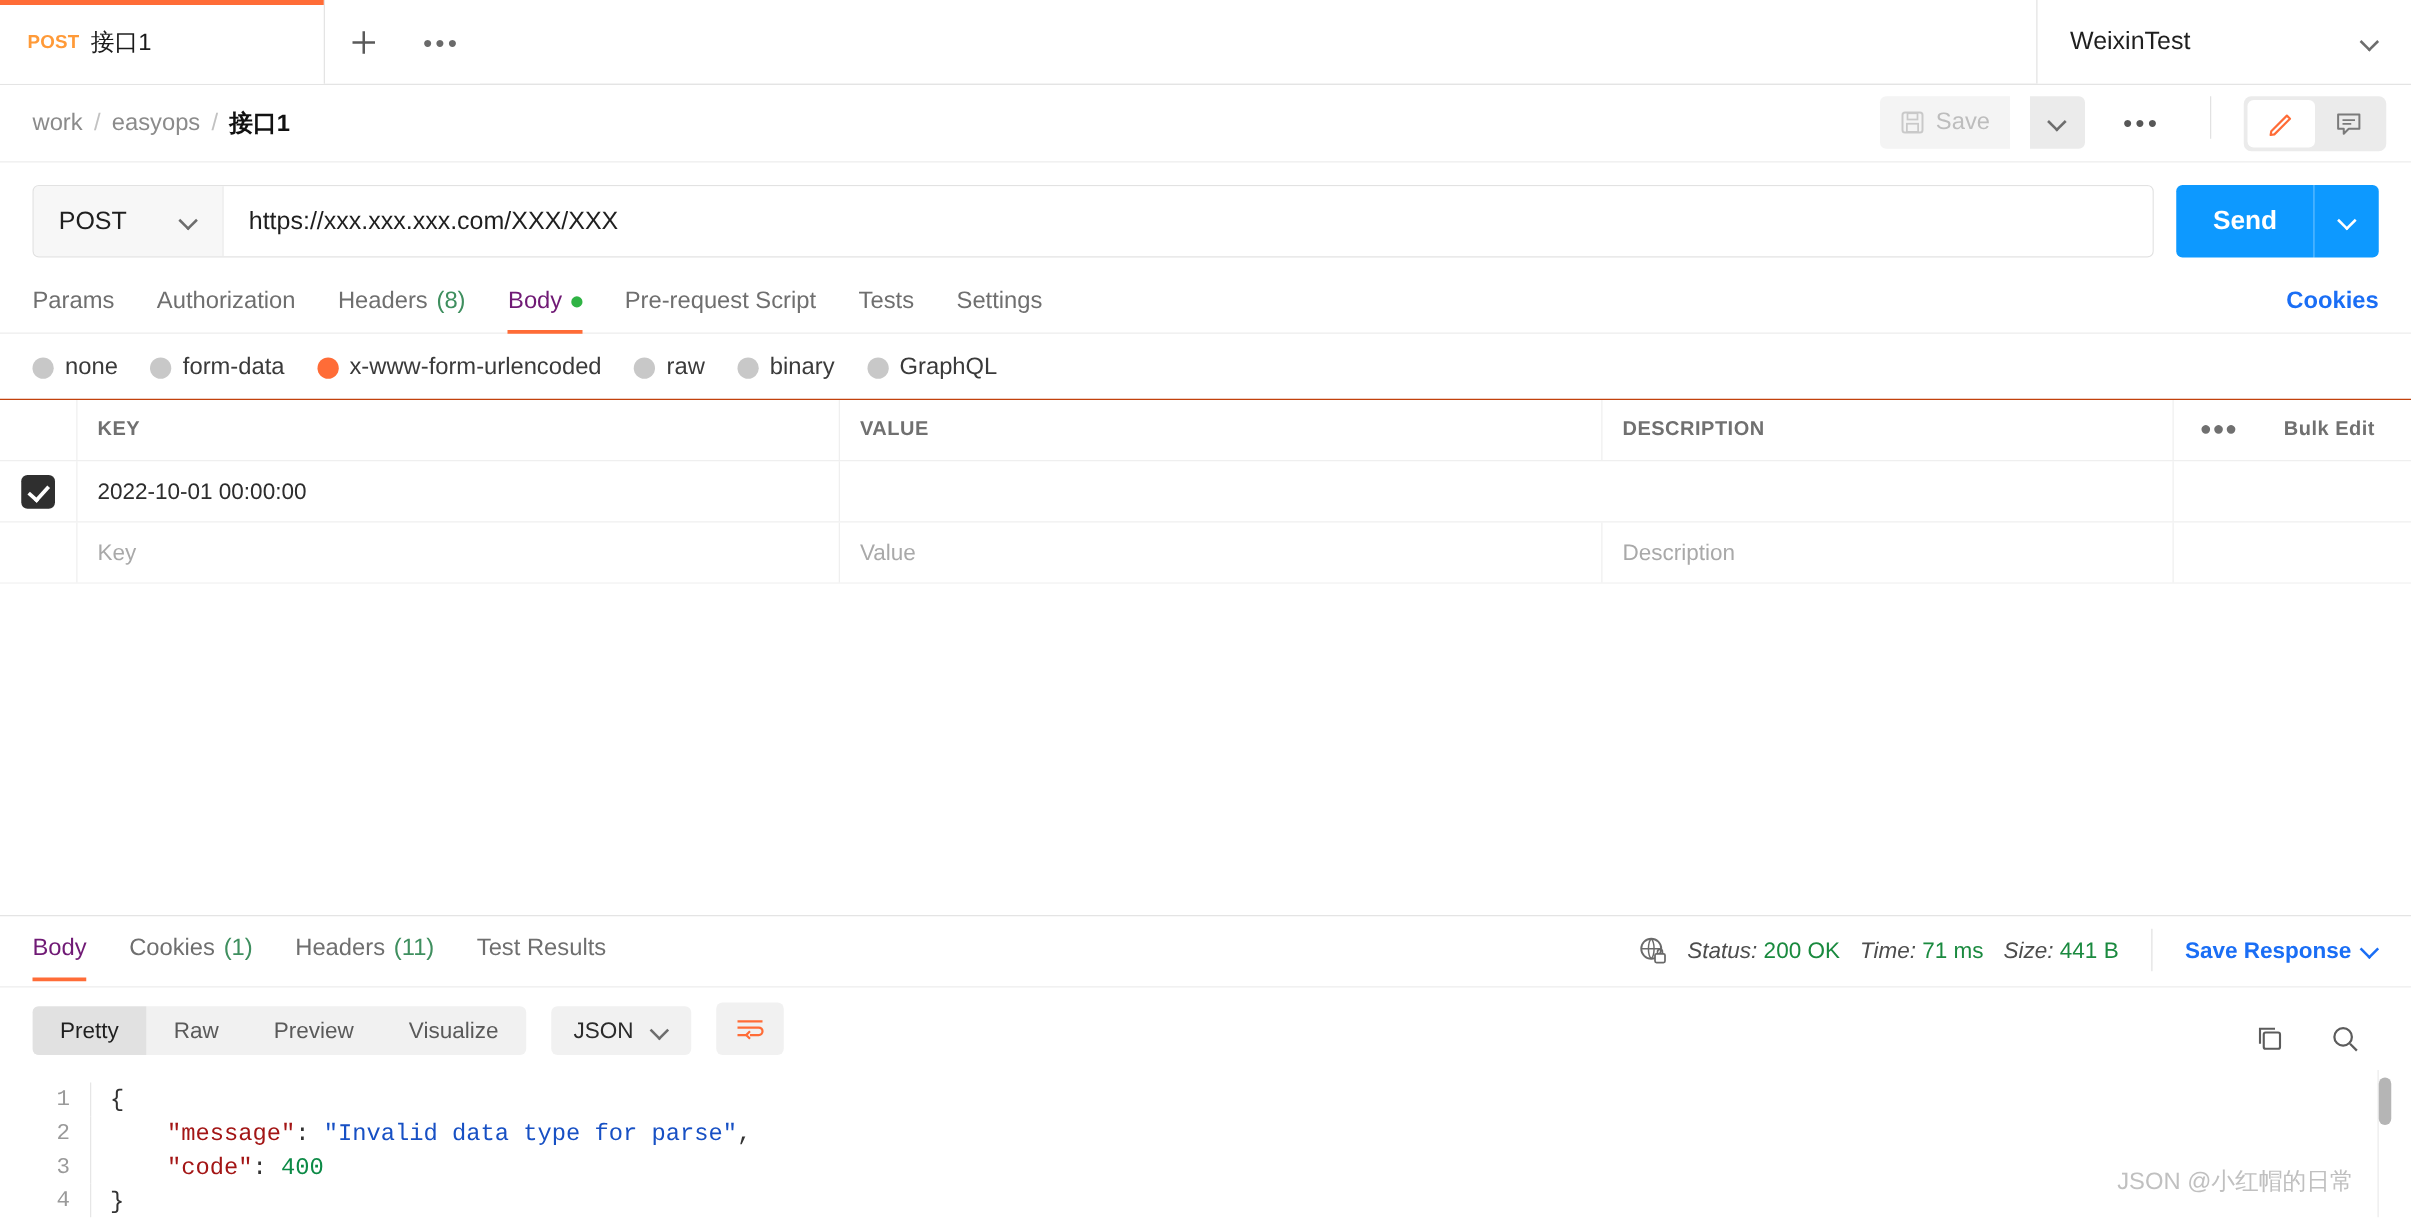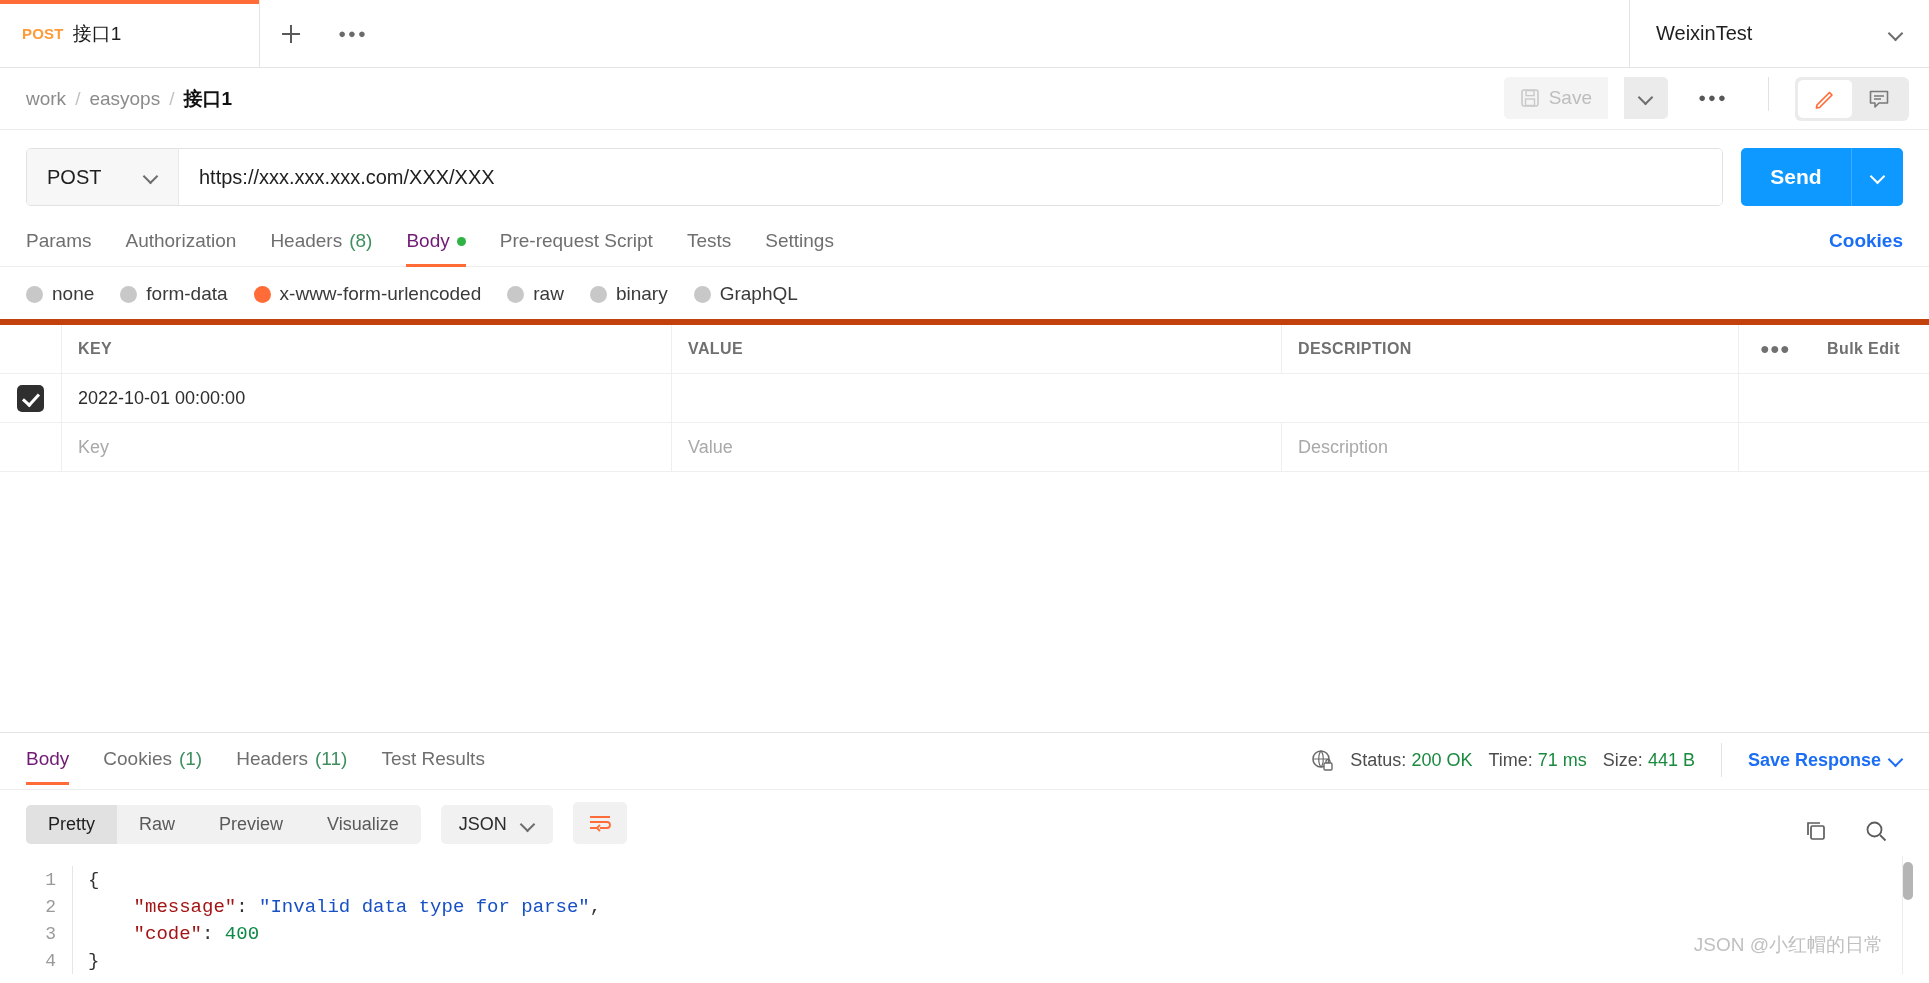--- a/index.html
+++ b/index.html
@@ -112,21 +112,21 @@
   .greendot { width:9px; height:9px; border-radius:50%; background:#2fb344; display:inline-block; }
   .cookies-link { margin-left:auto; color:#1a6ef5; font-size:19px; font-weight:700; cursor:pointer; padding-bottom:14px; padding-top:10px;}
 
   
   .radiorow { display:flex; align-items:center; gap: 26px; padding: 16px 26px 14px 26px; flex:0 0 auto; }
   .radio { display:flex; align-items:center; gap: 9px; cursor:pointer; font-size: 19px; color:#3a3a3a; }
   .radio .dot { width: 17px; height:17px; border-radius:50%; background:#c8c8c8; }
   .radio.sel .dot { background:#ff6c37; }
 
   
-  .table { border-top: 6px solid #c2410c; flex: 0 0 auto; }
+  .table { border-top: 1px solid #c2410c; flex: 0 0 auto; }
   .trow { display:flex; align-items:stretch; border-bottom: 1px solid #efefef; min-height: 49px; }
   .trow.head { background:#fff; }
   .cell { display:flex; align-items:center; padding: 0 16px; font-size:18px; }
   .c-check { width: 62px; justify-content:center; border-right:1px solid #efefef; }
   .c-key { flex: 0 0 610px; border-right:1px solid #efefef; }
   .c-val { flex: 0 0 610px; border-right:1px solid #efefef; }
   .c-desc { flex: 1; border-right:1px solid #efefef; }
   .c-dots { width: 72px; justify-content:center; color:#6a6a6a; letter-spacing:2px; font-size:13px; }
   .c-bulk { width: 118px; justify-content:flex-start; color:#1f1f1f; font-size:18px; cursor:pointer; }
   .trow.head .cell { color:#707070; font-size:16px; letter-spacing:.4px; font-weight:600; }
@@ -138,21 +138,21 @@
     border-right: 3px solid #fff; border-bottom: 3px solid #fff; transform: rotate(42deg);
   }
   .ph { color:#a9a9a9; }
   .filler { flex: 1 1 auto; background:#fff; }
 
   
   .resp { border-top: 1px solid #e4e4e4; flex: 0 0 auto; display:flex; flex-direction:column; }
   .resptabs { display:flex; align-items:center; padding: 0 26px; border-bottom:1px solid #ededed; }
   .resp-right { margin-left:auto; display:flex; align-items:center; gap: 16px; padding-bottom: 12px; padding-top:10px;}
   .meta { font-size:18px; color:#4d4d4d; }
-  .meta b { font-weight:400; }
+  .meta b { font-weight:400;font-style:italic; }
   .meta .val { color: #1a8a3f; }
   .saveresp { color:#1a6ef5; font-size:18px; font-weight:700; cursor:pointer; display:flex; align-items:center; gap:8px;}
   .saveresp .chev::after { border-color:#1a6ef5; }
 
   .respbar { display:flex; align-items:flex-end; padding: 12px 26px; gap: 20px; }
   .segctl { display:flex; background:#f1f1f1; border-radius:5px; overflow:hidden; }
   .segctl .s { padding: 9px 22px; font-size:18px; color:#5a5a5a; cursor:pointer; }
   .segctl .s.on { background:#e1e1e1; color:#1f1f1f; }
   .fmtsel { display:flex; align-items:center; gap: 14px; background:#f1f1f1; border-radius:5px; padding: 9px 18px;
      font-size:18px; color:#2b2b2b; cursor:pointer; }

